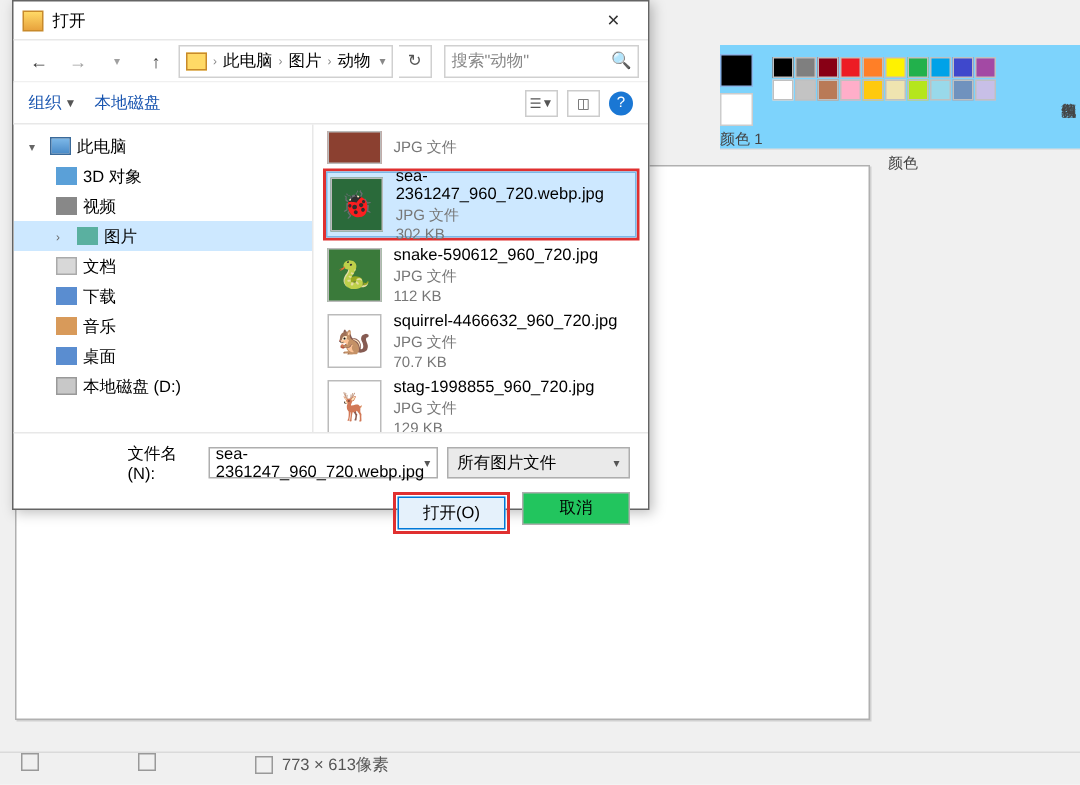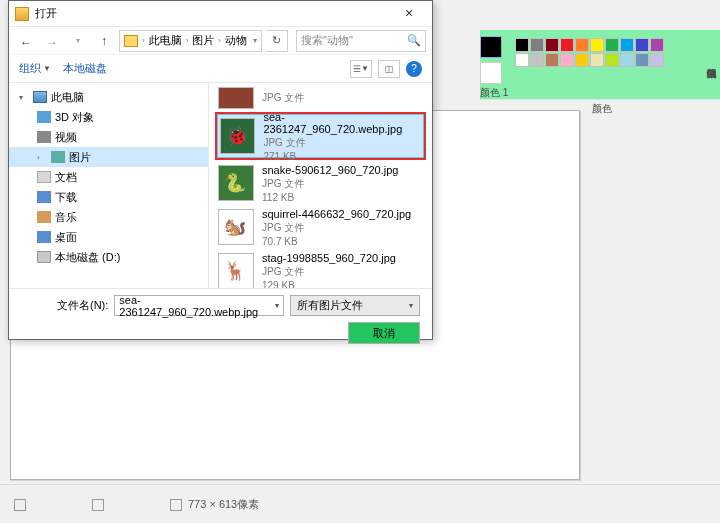--- a/index.html
+++ b/index.html
@@ -1,26 +1,26 @@
 <!DOCTYPE html>
 <html><head>
 <meta charset="utf-8">
 <style>
 *{margin:0;padding:0;box-sizing:border-box;font-family:"Microsoft YaHei","Segoe UI",sans-serif;font-size:11px}
 body{background:#fff;position:relative;width:720px;height:523px;overflow:hidden}
 .paint-bg{position:absolute;top:0;left:0;right:0;bottom:0;background:#f0f0f0}
-.paint-ribbon{position:absolute;top:30px;right:0;width:240px;height:70px;background:#86efac;border-bottom:1px solid #e0e0e0}
+.paint-ribbon{position:absolute;top:30px;right:0;width:240px;height:70px;background:#7dd3fc;border-bottom:1px solid #e0e0e0}
 .ribbon-swatches{position:absolute;left:35px;top:8px;display:grid;grid-template-columns:repeat(10,14px);gap:1px}
 .swatch{width:14px;height:14px;border:1px solid #c0c0c0}
 .swatch-sel{position:absolute;left:0;top:6px;width:22px;height:22px;border:1px solid #8ab4e8;background:#000}
 .swatch-sel2{position:absolute;left:0;top:32px;width:22px;height:22px;border:1px solid #ccc;background:#fff}
 .ribbon-lbl{position:absolute;left:0;top:56px;font-size:10px;color:#444}
 .edit-btn{position:absolute;right:2px;top:30px;writing-mode:vertical-rl;font-size:10px;color:#444}
 .canvas{position:absolute;left:10px;top:110px;width:570px;height:370px;background:#fff;border:1px solid #b0b0b0;box-shadow:1px 1px 0 #d0d0d0}
-.statusbar{position:absolute;bottom:0;left:0;right:0;height:39px;background:#f0f0f0;border-top:1px solid #dadada;display:flex;align-items:center;gap:60px;padding-left:14px;color:#555;font-size:10px}
+.statusbar{position:absolute;bottom:0;left:0;right:0;height:22px;background:#f0f0f0;border-top:1px solid #dadada;display:flex;align-items:flex-start;gap:60px;padding-left:14px;color:#555;font-size:10px}
 .status-ico{display:inline-block;width:12px;height:12px;border:1px solid #999;margin-right:6px;vertical-align:middle}
 
 .dialog{position:absolute;left:8px;top:0;width:425px;height:340px;background:#fff;border:1px solid #646464;box-shadow:2px 2px 8px rgba(0,0,0,.25)}
 .dlg-title{height:26px;display:flex;align-items:center;padding:0 6px;border-bottom:1px solid #e8e8e8}
 .dlg-ico{width:14px;height:14px;background:linear-gradient(#ffd966,#e8a33d);border:1px solid #c88a2a;margin-right:6px}
 .dlg-title-txt{flex:1;color:#000}
 .dlg-close{width:34px;height:20px;text-align:center;line-height:18px;color:#333;font-size:14px}
 
 .dlg-nav{height:28px;display:flex;align-items:center;padding:0 6px;gap:4px;border-bottom:1px solid #f0f0f0}
 .nav-arrow{width:22px;height:22px;border-radius:2px;display:flex;align-items:center;justify-content:center;color:#a0a0a0;font-size:12px}
@@ -62,21 +62,21 @@
 .file-row{display:flex;align-items:center;height:44px;gap:8px;padding:2px;border:1px solid transparent}
 .file-row.sel{background:#cde8ff;border:1px solid #7ab8e8}
 .file-hl{border:2px solid #e03030;padding:0;margin:1px 0}
 .thumb{width:36px;height:36px;background:#ddd;border:1px solid #bbb;display:flex;align-items:center;justify-content:center;font-size:18px}
 .file-info{display:flex;flex-direction:column;gap:1px}
 .file-name{color:#000}
 .file-meta{color:#777;font-size:10px}
 
 .dlg-bottom{padding:6px 12px;display:flex;flex-direction:column;gap:6px;border-top:1px solid #e8e8e8}
 .fn-row{display:flex;align-items:center;gap:6px}
-.fn-lbl{margin-left:36px}
+.fn-lbl{margin-left:64px}
 .fn-input{flex:1;height:21px;border:1px solid #aeaeae;padding:0 4px;background:#fff;display:flex;align-items:center;justify-content:space-between}
 .fn-drop{font-size:8px;color:#555}
 .filter{width:130px;height:21px;border:1px solid #aeaeae;background:#eaeaea;display:flex;align-items:center;justify-content:space-between;padding:0 6px}
 .btn-row{display:flex;justify-content:flex-end;gap:8px}
 .btn{width:72px;height:22px;border:1px solid #aeaeae;background:#22c55e;text-align:center;line-height:20px}
 .btn-hl{border:2px solid #e03030;padding:1px}
 .btn-hl .btn{border:1px solid #0078d7;background:#e5f1fb}
 </style>
 </head>
 <body>
@@ -211,21 +211,21 @@
         <div class="file-info">
             <span class="file-meta">JPG 文件</span>
           </div>
       </div>
       <div class="file-hl">
         <div class="file-row sel">
           <div class="thumb" style="background:#2a6a3a">🐞</div>
           <div class="file-info">
             <span class="file-name">sea-2361247_960_720.webp.jpg</span>
             <span class="file-meta">JPG 文件</span>
-            <span class="file-meta">271 KB</span>
+            <span class="file-meta">302 KB</span>
           </div>
         </div>
       </div>
       <div class="file-row">
         <div class="thumb" style="background:#3a7a3a">🐍</div>
         <div class="file-info">
           <span class="file-name">snake-590612_960_720.jpg</span>
           <span class="file-meta">JPG 文件</span>
           <span class="file-meta">112 KB</span>
         </div>
@@ -255,16 +255,19 @@
       <div class="fn-input">
         <span>sea-2361247_960_720.webp.jpg</span>
           <span class="fn-drop">▾</span>
       </div>
       <div class="filter">
         <span>所有图片文件</span>
           <span class="fn-drop">▾</span>
       </div>
     </div>
     <div class="btn-row">
+      <div class="btn-hl">
+        <div class="btn">打开(O)</div>
+      </div>
       <div class="btn">取消</div>
     </div>
   </div>
 </div>
 
 </body></html>

